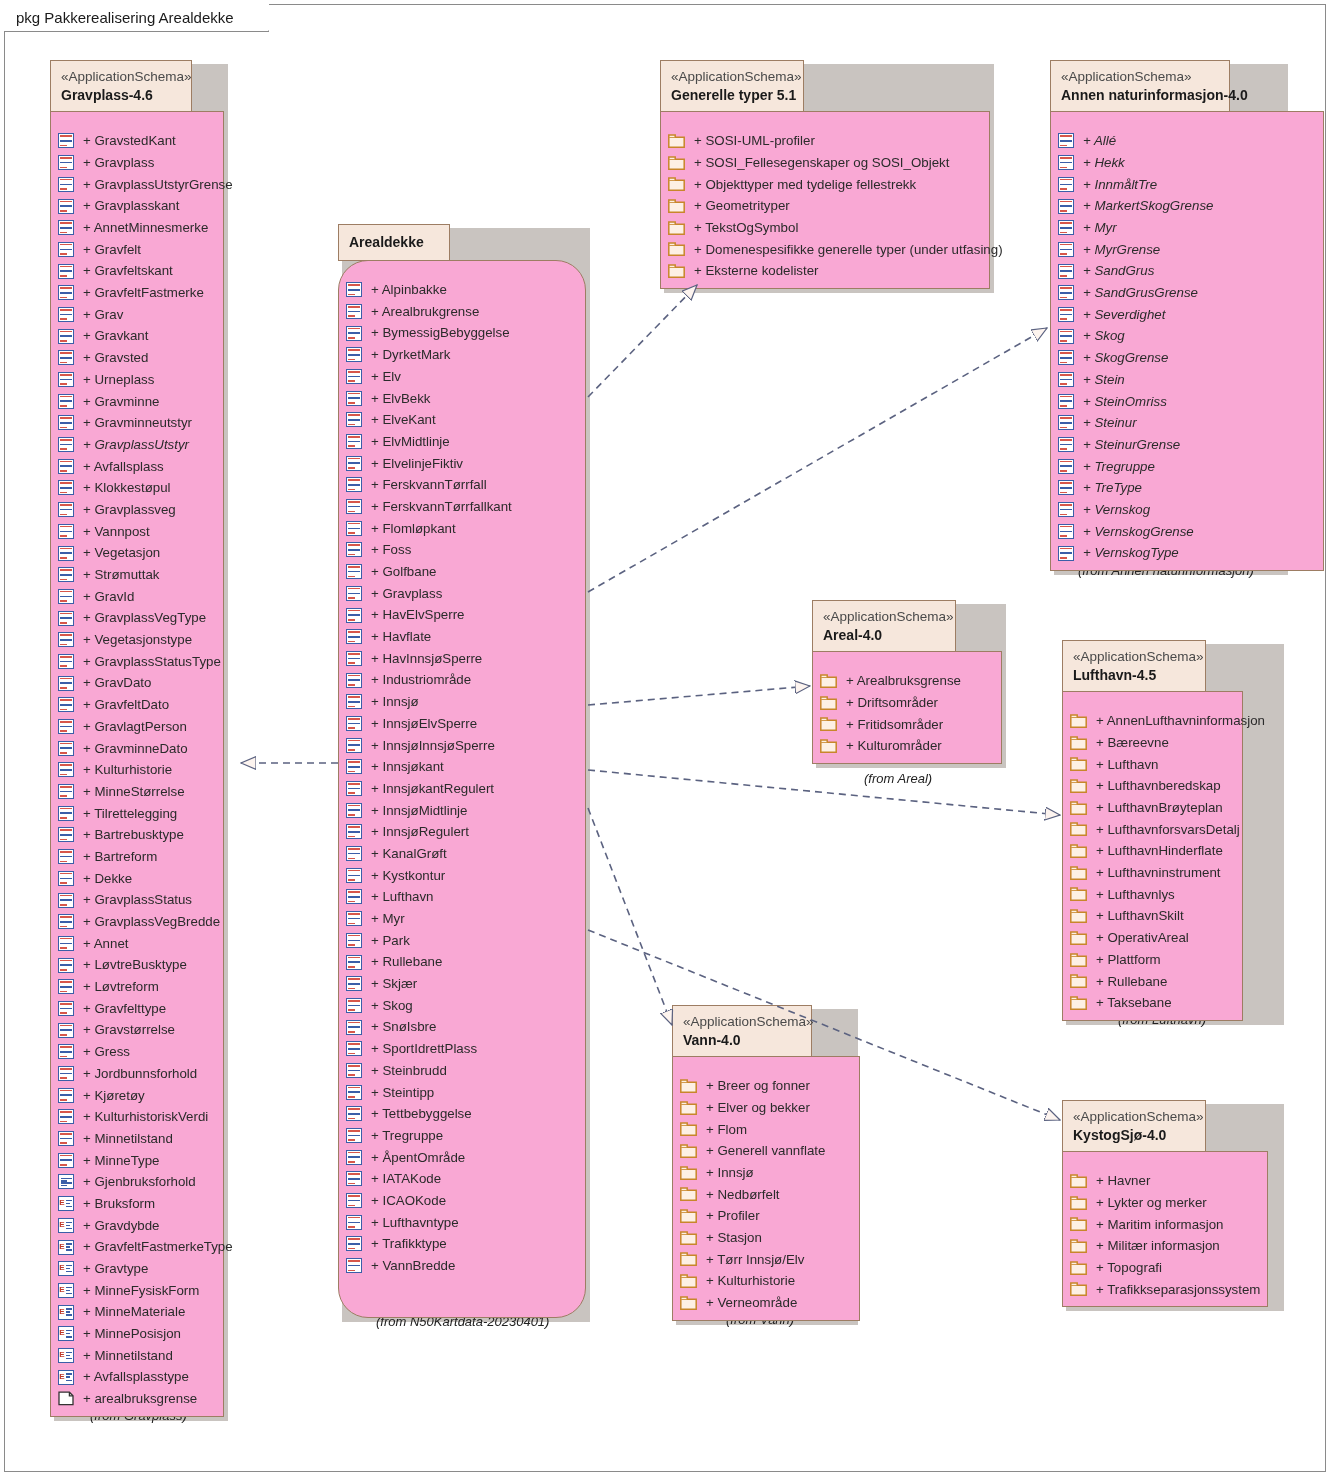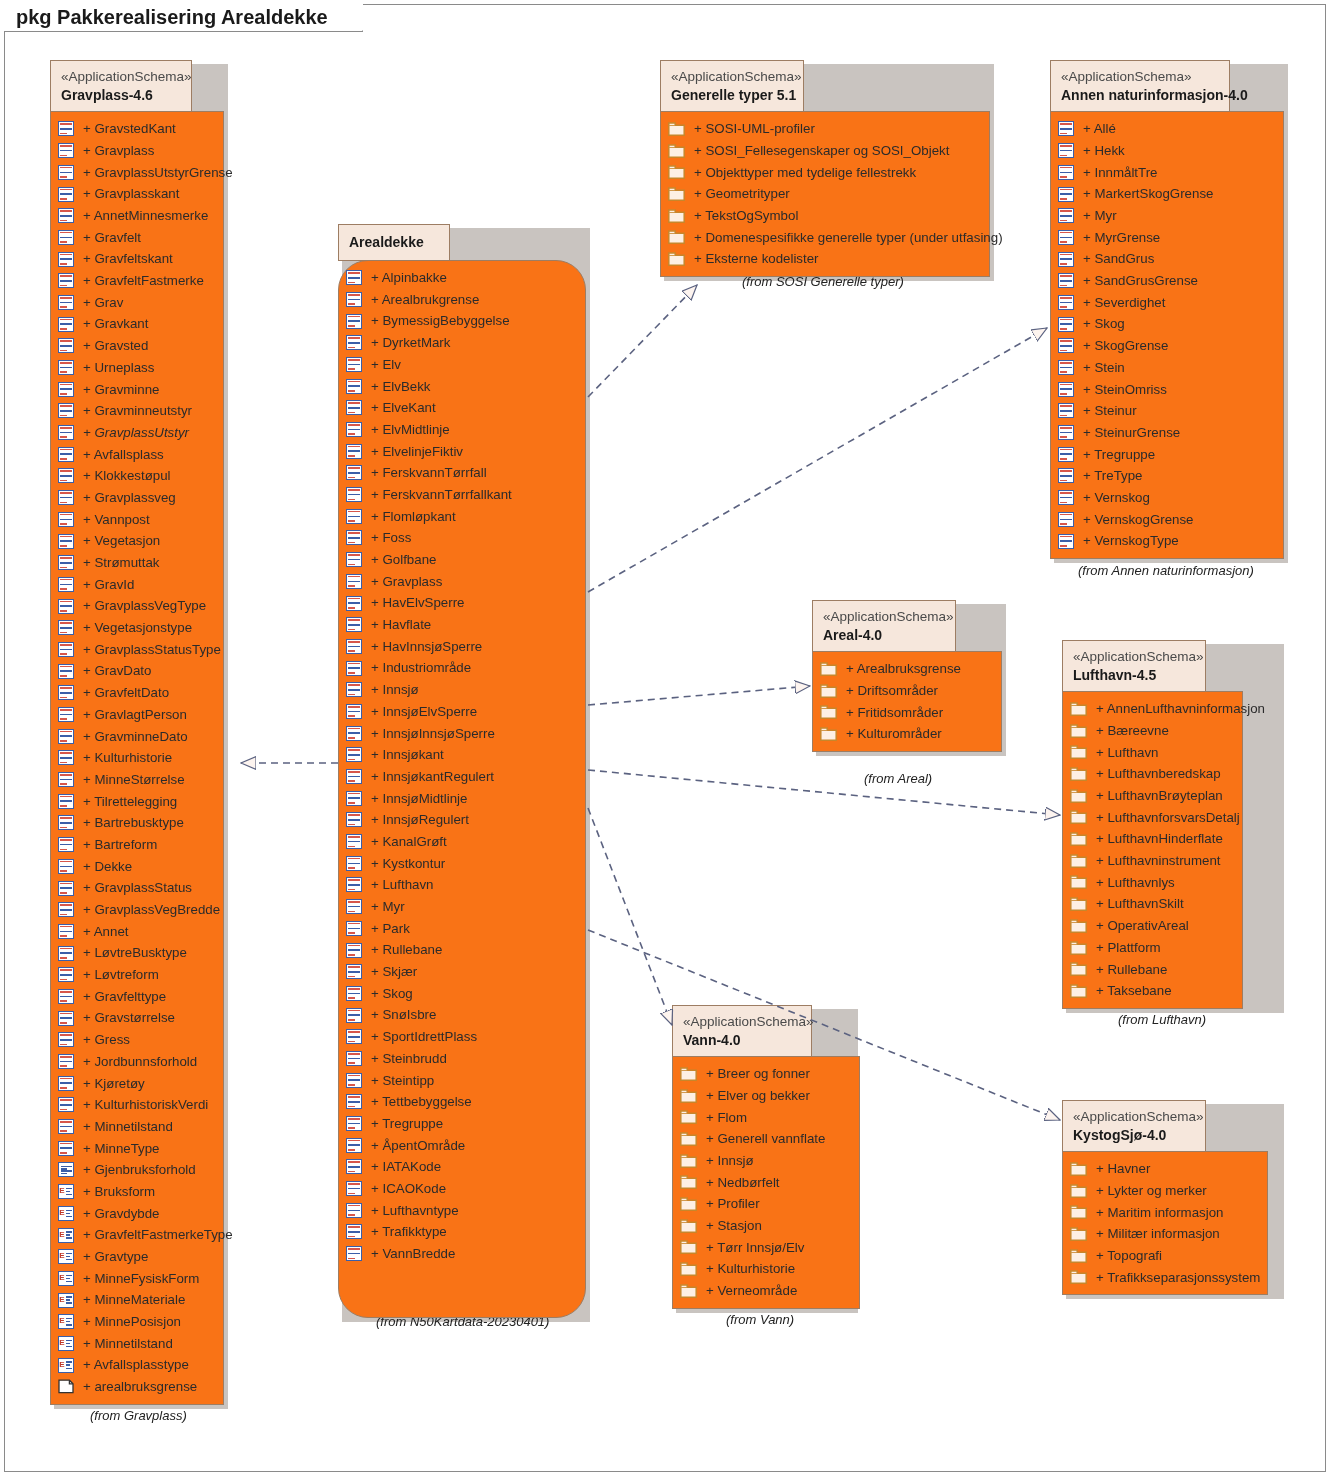--- a/index.html
+++ b/index.html
@@ -12,21 +12,21 @@
   
   #frame{
     position:absolute; left:4px; top:4px; width:1322px; height:1468px;
     border:1px solid #8a8a8a; box-sizing:border-box; background:#fff;
   }
   #frame-tab{
     position:absolute; left:4px; top:4px; height:28px;
     border:1px solid #8a8a8a; border-top:none; border-left:none;
     background:#fff; box-sizing:border-box;
     padding:0 34px 0 12px; display:flex; align-items:center;
-    font-size:20px; font-weight:bold; color:#1a1a1a; white-space:nowrap;
+    font-size:15px; font-weight:normal; color:#1a1a1a; white-space:nowrap;
   }
   #frame-tab::after{
     content:""; position:absolute; right:-1px; top:-1px;
     width:0;height:0; border-left:28px solid transparent; border-top:28px solid #fff;
   }
 
   
   .pkg{ position:absolute; }
   .pkg .shadow{
     position:absolute; left:4px; top:4px; right:-4px; bottom:-4px;
@@ -35,23 +35,23 @@
   .pkg-tab{
     position:relative; z-index:2;
     background:#f6e7dc; border:1px solid #9d7d63;
     box-sizing:border-box; padding:7px 10px 6px 10px;
     width:auto; display:inline-block; min-width:0;
   }
   .pkg-tab .stereo{ font-size:13.5px; color:#4a4a4a; line-height:1.35; white-space:nowrap;}
   .pkg-tab .pname{ font-size:14px; font-weight:bold; color:#1a1a1a; line-height:1.35; white-space:nowrap;}
   .pkg-body{
     position:relative; z-index:1;
-    background:#f97316; border:1px solid #9d7d63;
+    background:#f9a8d4; border:1px solid #9d7d63;
     box-sizing:border-box; margin-top:-1px;
-    padding:6px 8px 6px 7px;
+    padding:18px 8px 6px 7px;
   }
   .pkg-body.tall{ padding-bottom:10px;border-radius:30px; }
 
   .row{ display:flex; align-items:center; height:21.7px; }
   .row .lbl{
     font-size:13.3px; color:#2b2b2b; white-space:nowrap; padding-left:9px;
     line-height:1;
   }
   .row .lbl.abstract{ font-style:italic; }
 
@@ -1101,21 +1101,21 @@
     </div>
   <div class="fromlabel" style="left:82px; top:214px;">(from SOSI Generelle typer)</div>
 </div>
 
 <div class="pkg" id="pkg-annen" style="left:1050px; top:60px; width:234px;">
   <div class="shadow"></div>
   <div class="pkg-tab" style="width:180px;">
     <div class="stereo">«ApplicationSchema»</div>
     <div class="pname">Annen naturinformasjon-4.0</div>
   </div>
-  <div class="pkg-body" style="width:234px;">
+  <div class="pkg-body" style="width:274px;font-style:italic;">
       <div class="row">
         <span class="ico feature">
           <i></i>
           <i class="b"></i>
           <i class="s"></i>
         </span>
         <span class="lbl">+ Allé</span>
       </div>
       <div class="row">
         <span class="ico feature">

